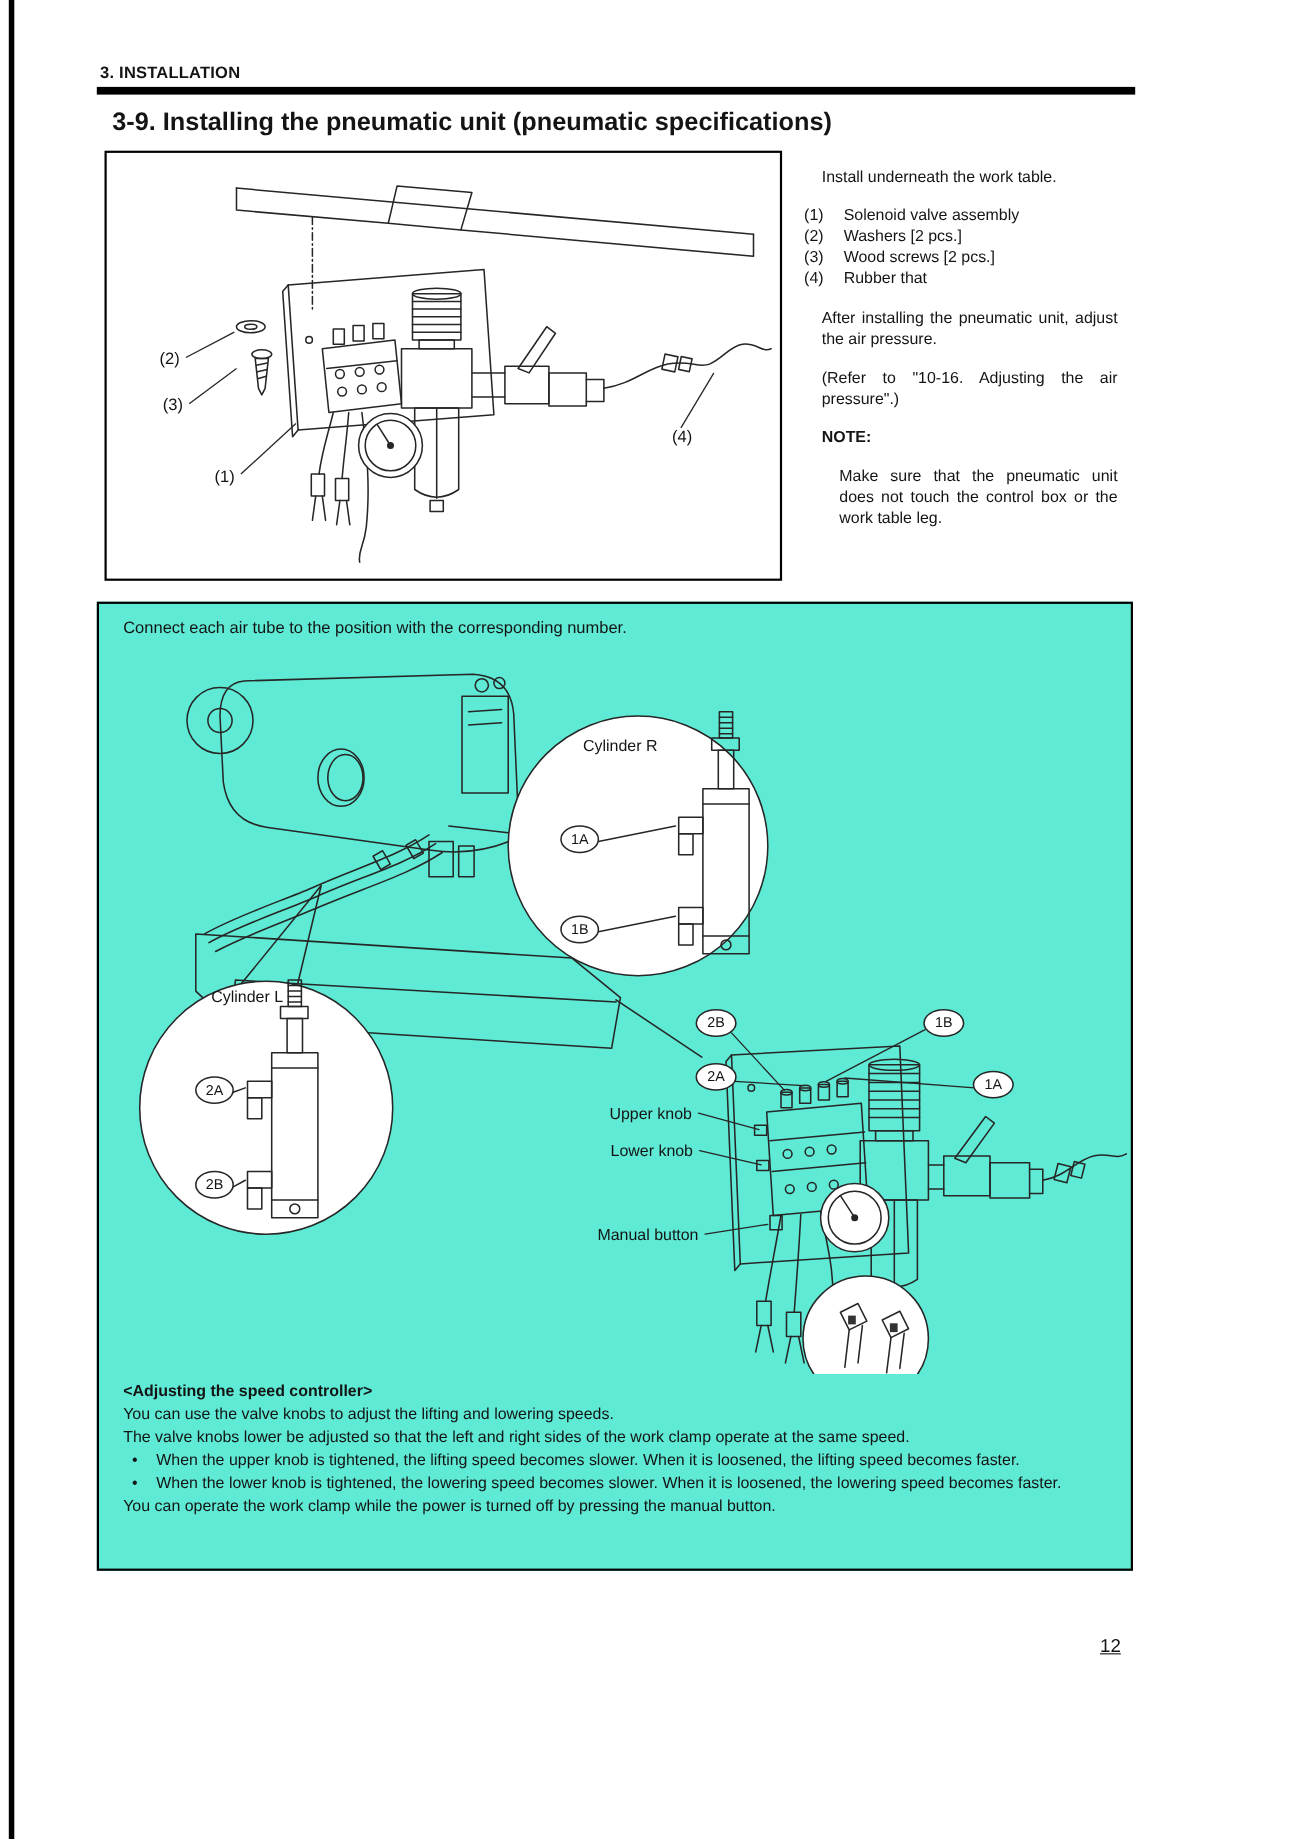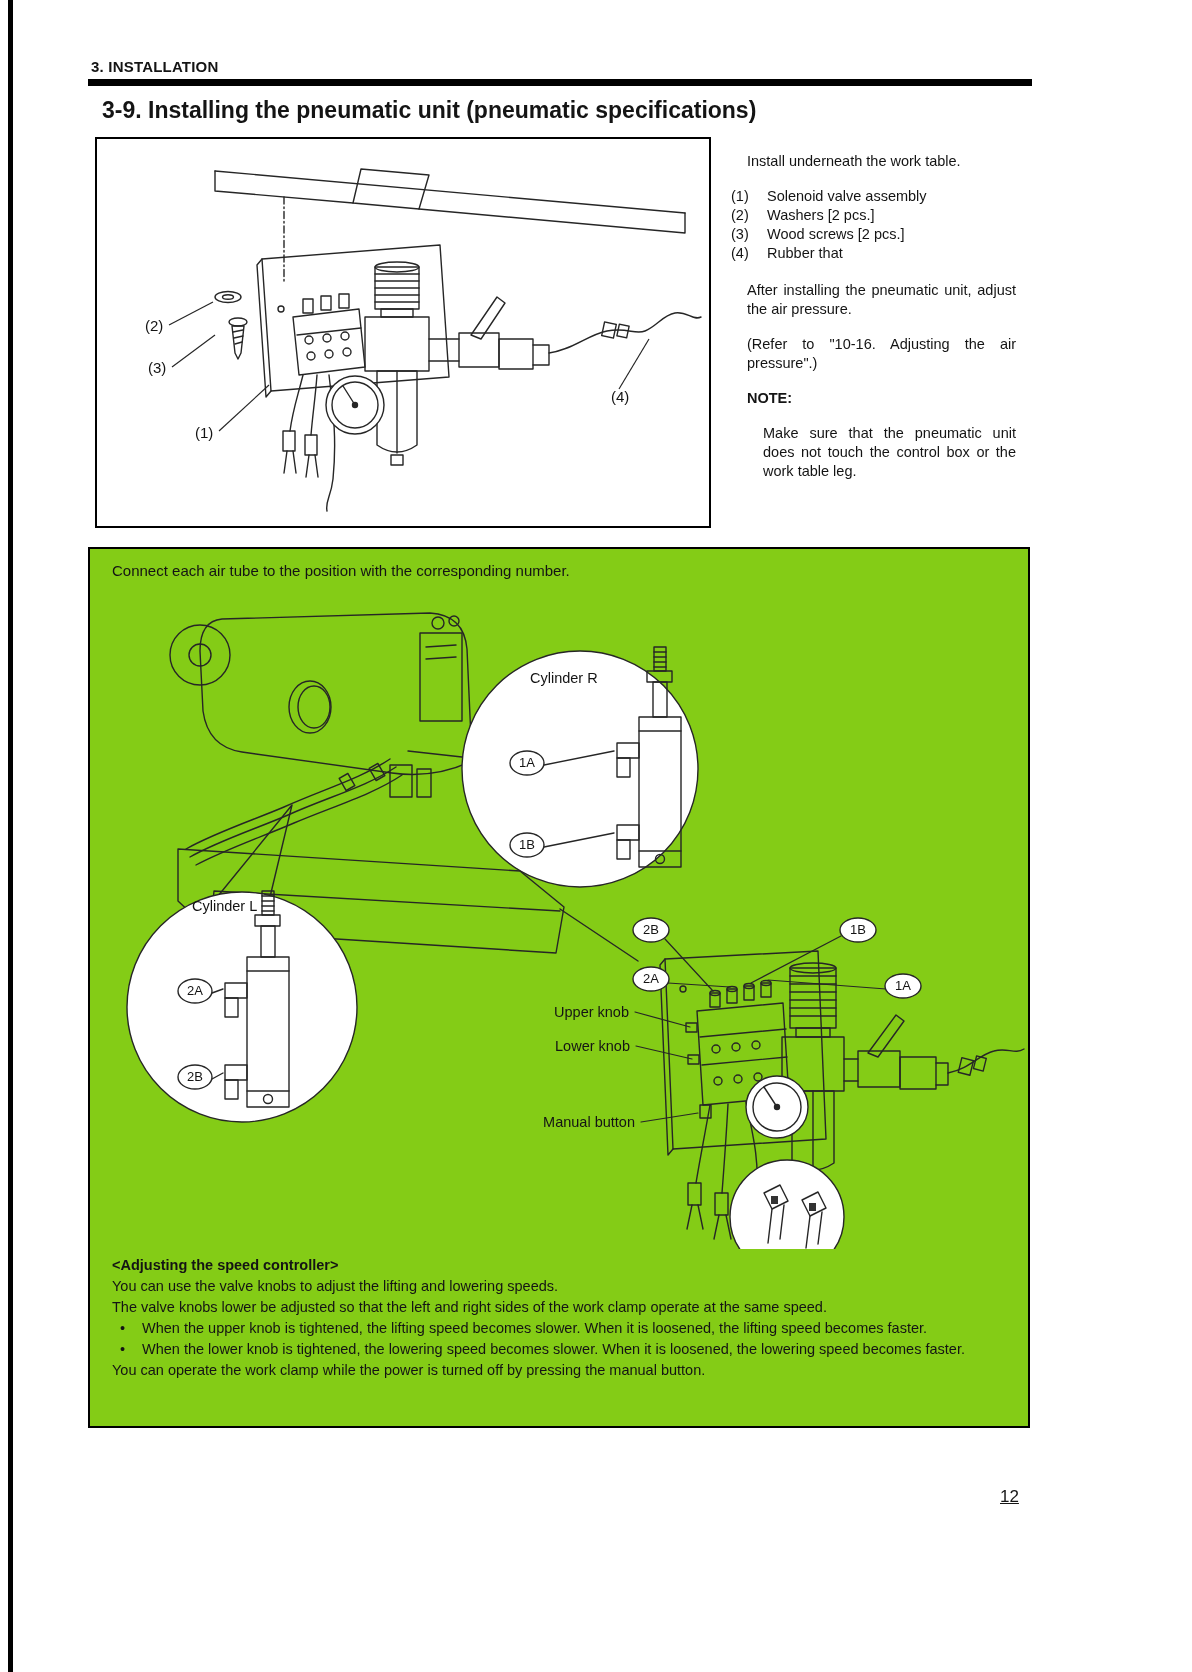--- a/index.html
+++ b/index.html
@@ -12,21 +12,21 @@
     overflow:hidden;
   }
   .page { position:absolute; inset:0; background:#fff; }
   .scan-bar { position:absolute; left:8px; top:0; width:5px; height:1672px; background:#000; }
 
   .section-header { position:absolute; left:91px; top:58px; font-size:15px; font-weight:bold; letter-spacing:.2px; }
   .header-rule { position:absolute; left:88px; top:79px; width:944px; height:7px; background:#000; }
   .page-title { position:absolute; left:90px; top:97px; font-size:23px; font-weight:bold;margin-left:12px; }
 
   .fig1-box { position:absolute; left:95px; top:137px; width:616px; height:391px; border:2px solid #000; background:#fff; }
-  .fig2-box { position:absolute; left:88px; top:547px; width:942px; height:881px; border:2px solid #000; background:#84cc16; }
+  .fig2-box { position:absolute; left:88px; top:547px; width:942px; height:881px; border:2px solid #000; background:#5eead4; }
 
   .sidebar { position:absolute; left:731px; top:136px; width:301px; font-size:14.5px; line-height:19px; }
   .sidebar p { margin:16px; }
   .sb-intro { margin-bottom:14px; }
   .parts { margin-bottom:18px; }
   .part-row { display:flex; line-height:19px; }
   .part-num { width:36px; flex:0 0 36px; }
   .part-label { flex:1; }
   .just { text-align:justify; }
   .adjust-para { margin-top:0; }

